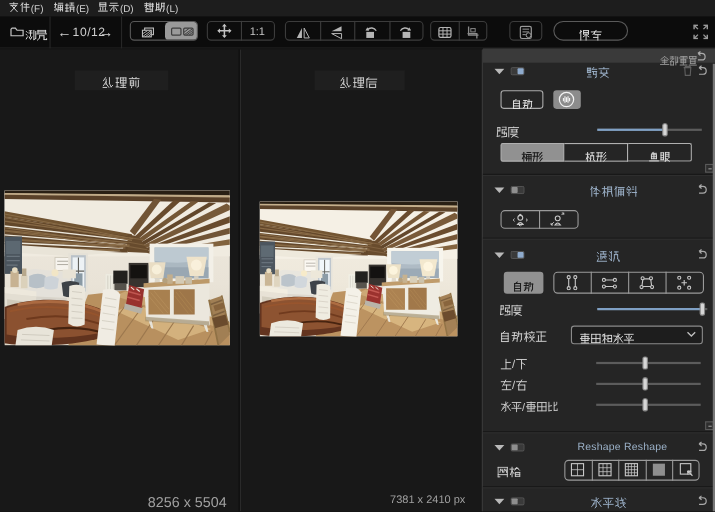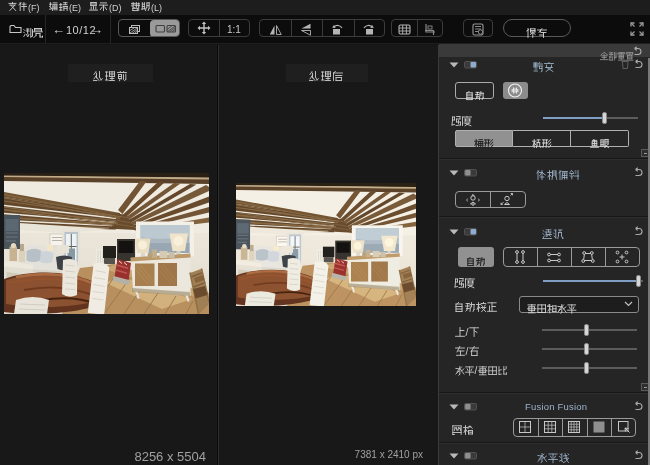--- a/index.html
+++ b/index.html
@@ -1065,21 +1065,21 @@
       <svg width="10" height="6" viewBox="0 0 10 6" style="display:block;">
         <path d="M0.5 0.5 L9.5 0.5 L5 5.5 Z" fill="#b9b9b9"></path>
       </svg>
     </div>
     <div class="abs" style="left:464px;top:403px">
       <svg width="13" height="8" viewBox="0 0 13 8" style="display:block;">
         <rect x="0.5" y="0.5" width="12" height="6.5" rx="1.2" fill="#3a3a3a" stroke="#606060" stroke-width="0.7"></rect>
         <rect x="1.1" y="1.1" width="5.5" height="5.3" rx="0.8" fill="#8f8f8f"></rect>
       </svg>
     </div>
-    <div class="abs" style="left:525px;top:401px;color:#9cb2c9;font-size:9.5px;letter-spacing:0.2px">Fusion Fusion</div>
+    <div class="abs" style="left:525px;top:401px;color:#9cb2c9;font-size:9.5px;letter-spacing:0.2px">Reshape Reshape</div>
     <div class="abs" style="left:632px;top:401px">
       <svg width="11" height="10" viewBox="0 0 11 10" style="display:block;">
         <path d="M3.5 2.5 H7 a3 3 0 0 1 0 6 H3.5 M3.5 2.5 L5.8 0.8 M3.5 2.5 L5.8 4.4" fill="none" stroke="#a8a8a8" stroke-width="1.1"></path>
       </svg>
     </div>
 <div class="abs" style="left:452px;top:421px"><svg width="22" height="12" style="vertical-align:-2px" viewBox="0 0 22 12">
         <g stroke="#cccccc" stroke-width="0.9" stroke-linecap="round" fill="none">
           <line x1="0.8" y1="0.8" x2="0.8" y2="9.5"></line>
           <line x1="9.2" y1="0.8" x2="9.2" y2="9.5"></line>
           <line x1="0.8" y1="0.8" x2="9.2" y2="0.8"></line>

